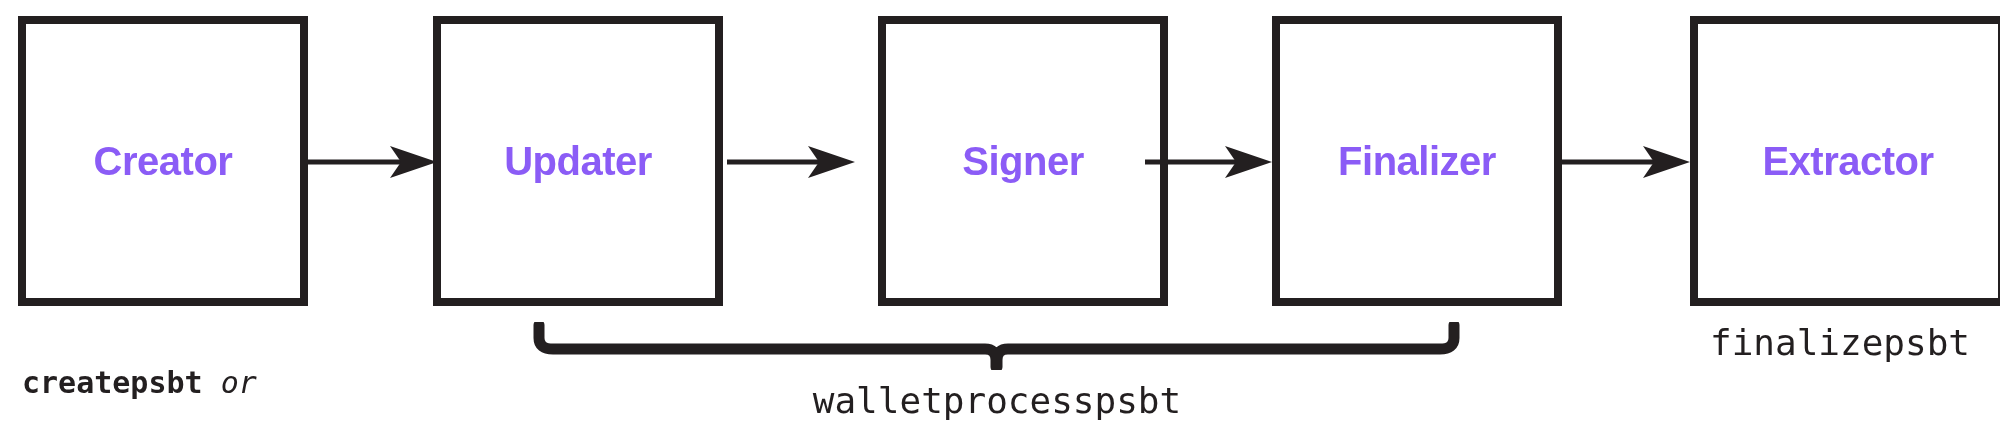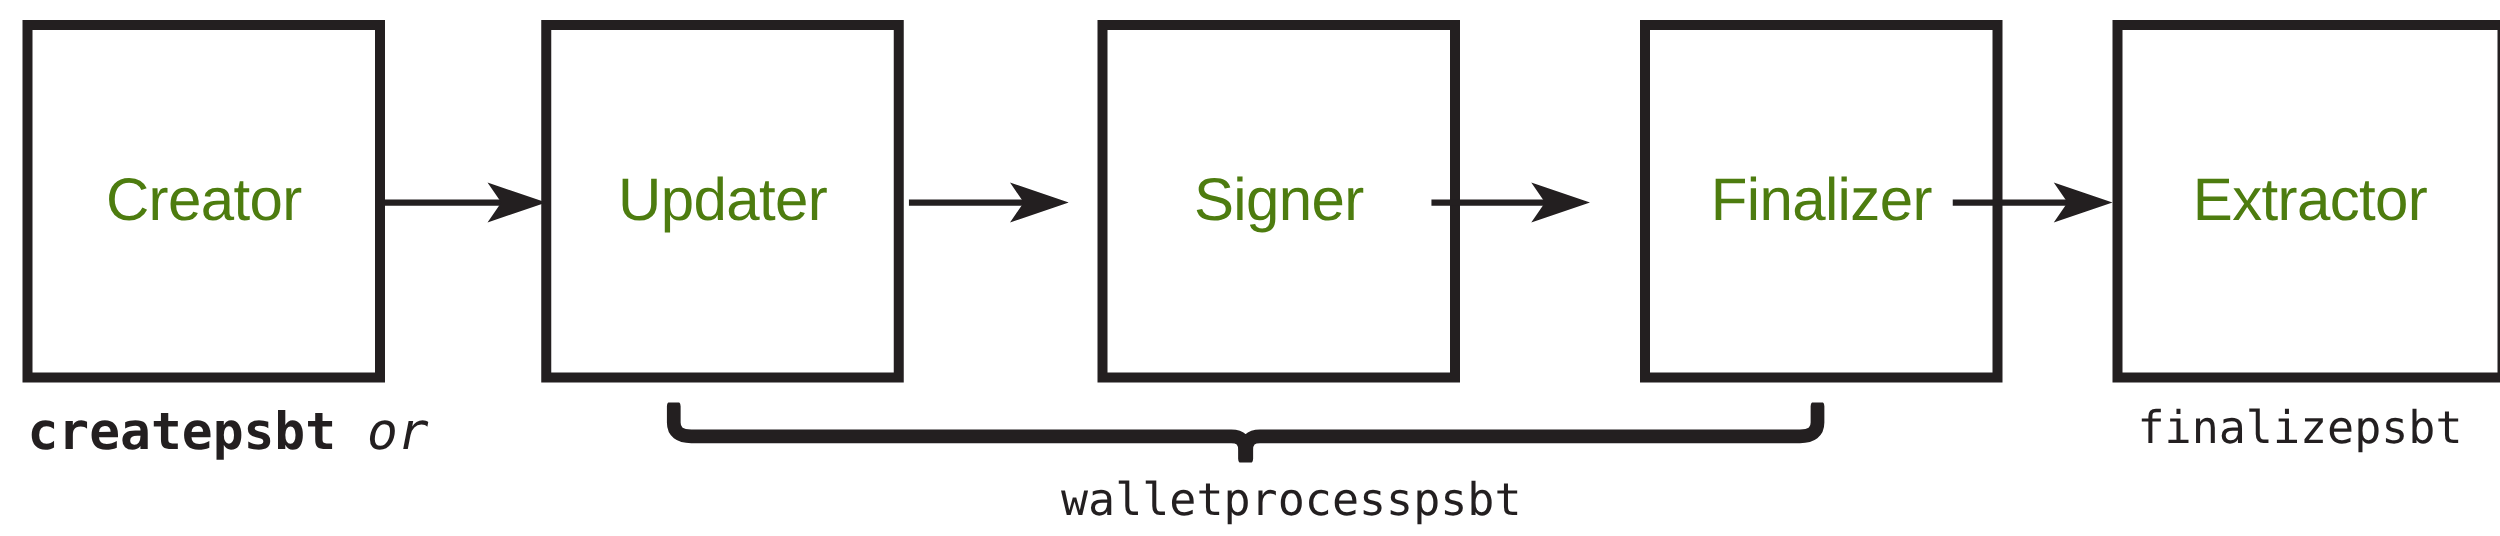--- a/index.html
+++ b/index.html
@@ -21,23 +21,23 @@
     position: absolute;
     box-sizing: border-box;
     border: 8px solid #231f20;
     background: #ffffff;
     display: flex;
     align-items: center;
     justify-content: center;
   }
   .stage-label {
     font-family: "Liberation Sans", sans-serif;
-    font-weight: normal;
-    font-size: 48px;
-    color: #4d7c0f;
+    font-weight: bold;
+    font-size: 40px;
+    color: #8b5cf6;
     letter-spacing: -0.5px;
     line-height: 1;
     white-space: nowrap;
   }
 
   
   .arrow {
     position: absolute;
     height: 40px;
     display: block;
@@ -46,21 +46,22 @@
   
   .caption {
     position: absolute;
     font-family: "DejaVu Sans Mono", "Liberation Mono", monospace;
     color: #231f20;
     line-height: 1.26;
     white-space: nowrap;
   }
   .caption-bold {
     font-weight: bold;
-    font-size: 41px;
+    font-size: 30px;
+    margin-top: 44px;
   }
   .caption-regular {
     font-weight: normal;
     font-size: 36px;
   }
   .caption-italic {
     font-style: italic;
     font-weight: normal;
   }
   .caption-center {
@@ -84,21 +85,21 @@
   </div>
 
   <div class="stage-box" style="left:433px; top:16px; width:290px; height:290px;">
     <span class="stage-label">Updater</span>
   </div>
 
   <div class="stage-box" style="left:878px; top:16px; width:290px; height:290px;">
     <span class="stage-label">Signer</span>
   </div>
 
-  <div class="stage-box" style="left:1272px; top:16px; width:290px; height:290px;margin-left:40px;">
+  <div class="stage-box" style="left:1272px; top:16px; width:290px; height:290px;">
     <span class="stage-label">Finalizer</span>
   </div>
 
   <div class="stage-box" style="left:1690px; top:16px; width:316px; height:290px;">
     <span class="stage-label">Extractor</span>
   </div>
 
   <svg class="arrow" style="left:308px; top:141px; width:129px;" viewBox="0 0 129 40" preserveAspectRatio="none">
     <path d="M0,21 L95,21" stroke="#231f20" stroke-width="5" fill="none"></path>
     <path d="M82,5 L129,21 L82,37 L93,21 Z" fill="#231f20"></path>
@@ -133,21 +134,21 @@
              Q463,27 463,38
              L463,45
              L464,45
              L464,38
              Q464,27 475,27
              L907,27
              Q921,27 921,16
              L921,3" stroke="#231f20" stroke-width="11" fill="none" stroke-linecap="round" stroke-linejoin="round"></path>
   </svg>
 
-  <div class="caption caption-regular caption-center" style="left:997px; top:378px;margin-left:36px;">
+  <div class="caption caption-regular caption-center" style="left:997px; top:378px;">
     <span>walletprocesspsbt</span>
   </div>
 
   <div class="caption caption-regular caption-center" style="left:1840px; top:320px;">
     <span>finalizepsbt</span>
   </div>
 
 </div>
 
 </body></html>

